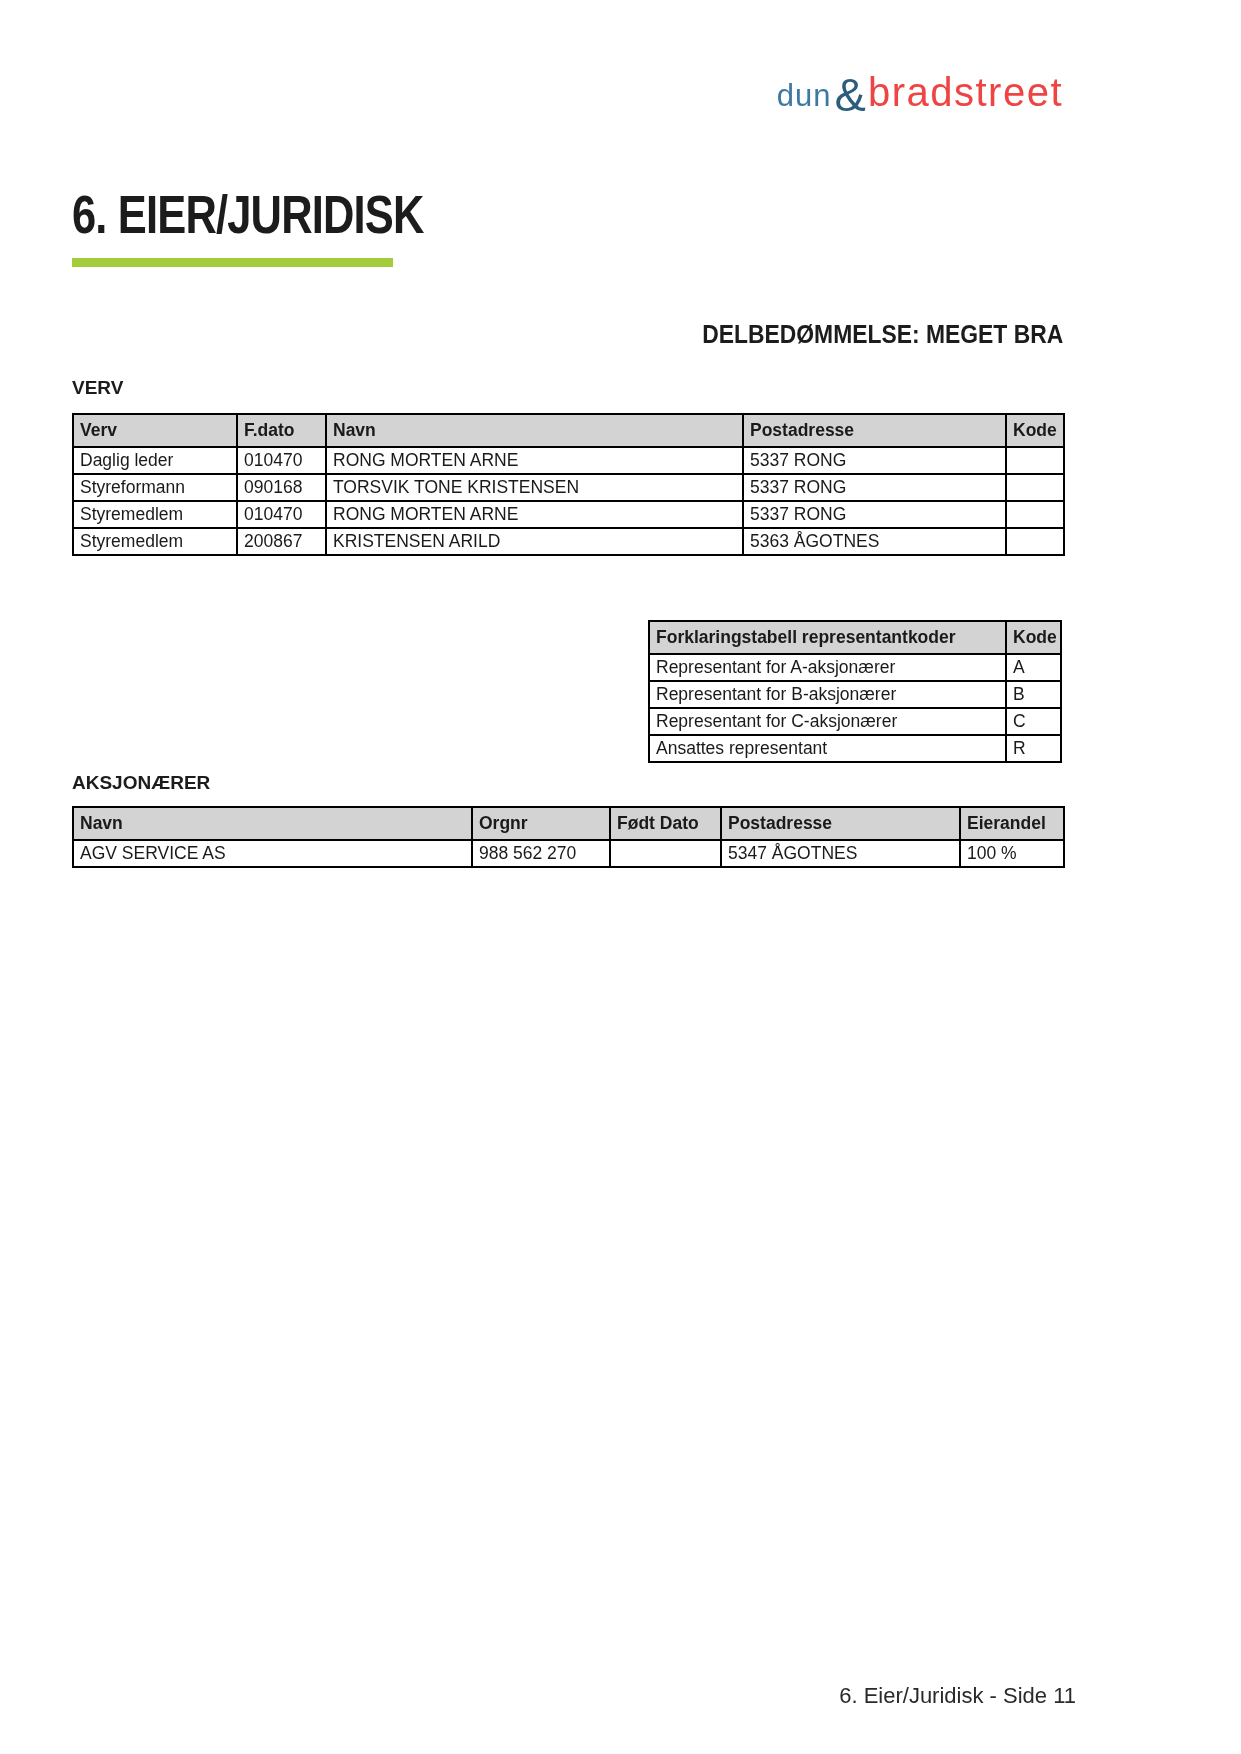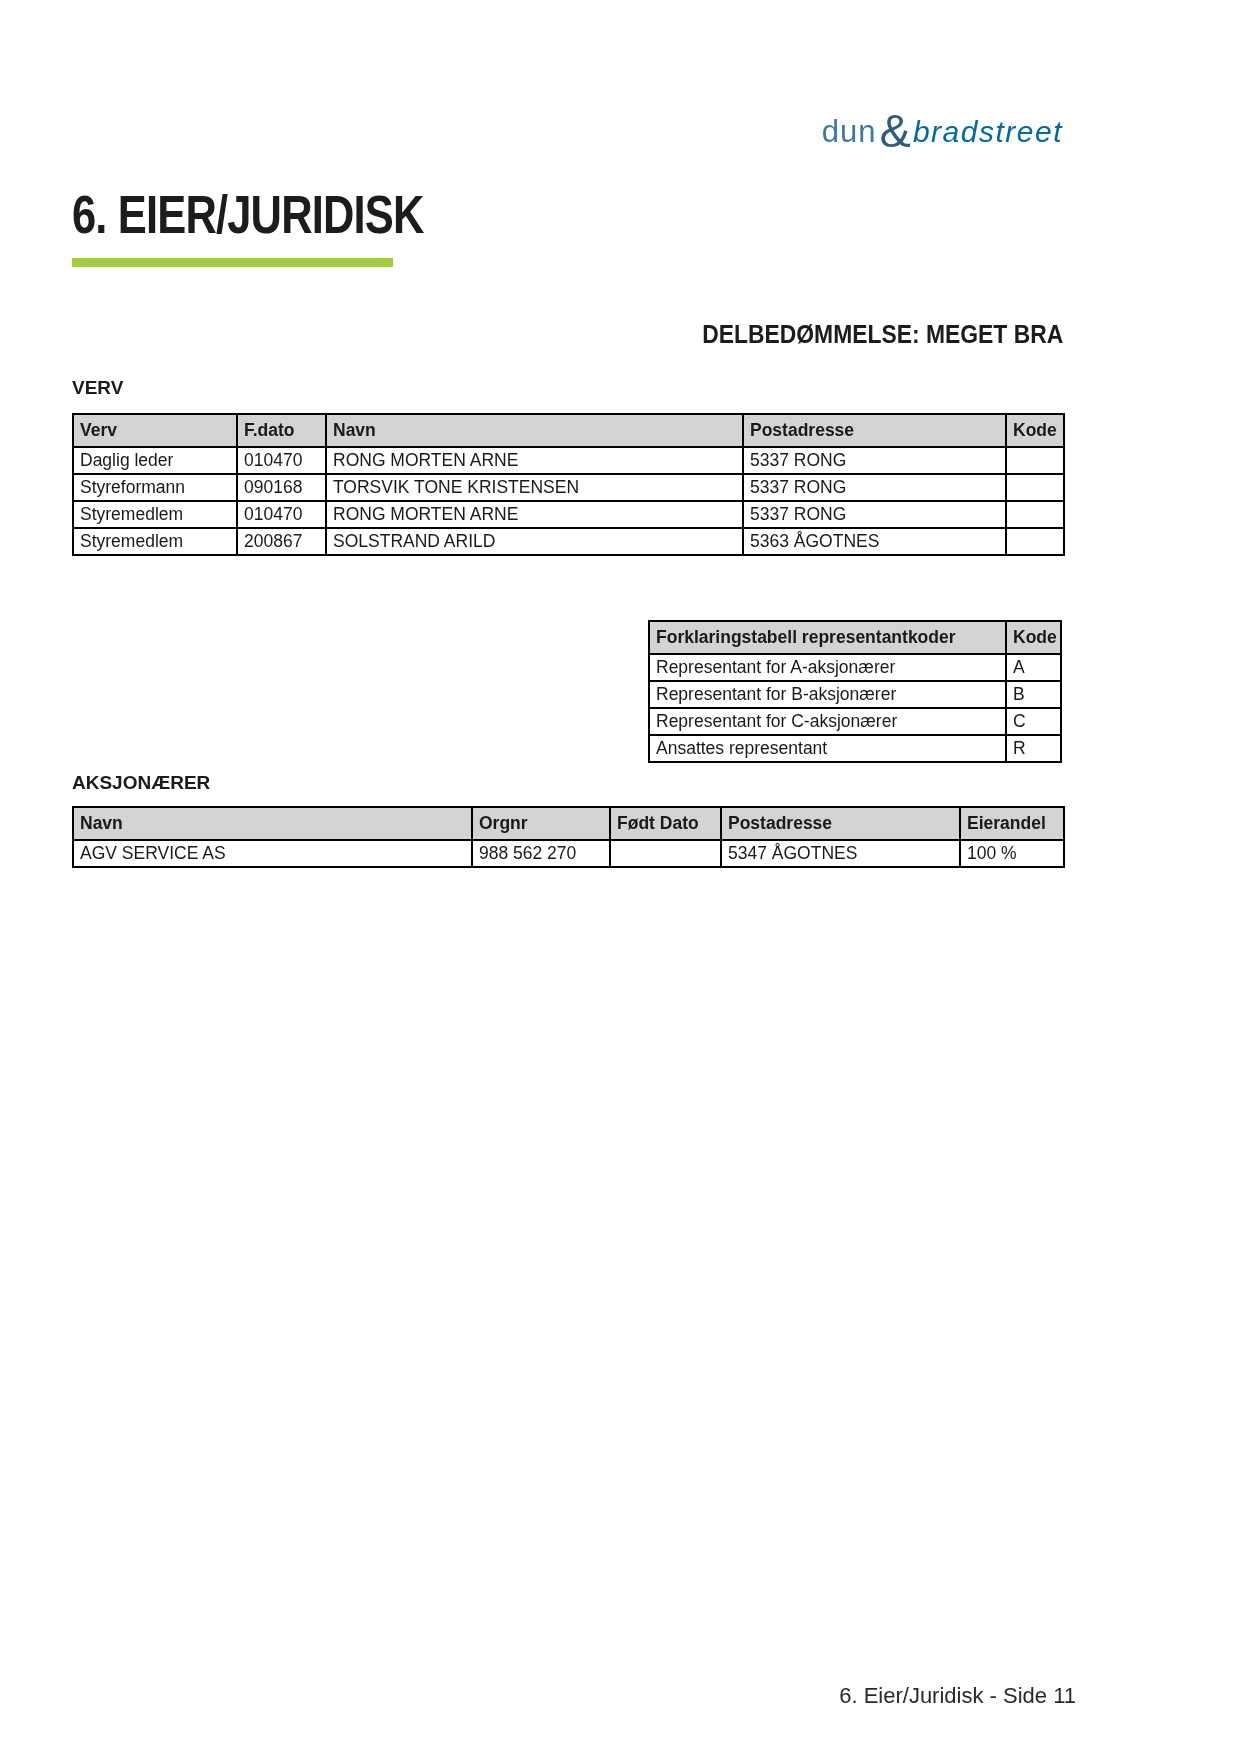--- a/index.html
+++ b/index.html
@@ -21,37 +21,35 @@
     right: 178px;
     display: flex;
     align-items: baseline;
     white-space: nowrap;
   }
   .logo-dun {
     font-size: 31px;
     color: #3d7aa2;
     letter-spacing: 1px;
     font-weight: 400;
-    margin-top: 44px;
   }
   .logo-amp {
     font-size: 47px;
     color: #2c5d7c;
     font-weight: 500;
     position: relative;
     top: 5px;
     margin: 0 2px 0 3px;
     line-height: 0;
   }
   .logo-bradstreet {
-    font-size: 30px;
-    color: #0369a1;
+    font-size: 40px;
+    color: #ef4444;
     letter-spacing: 1.5px;
     font-weight: 400;
-    font-style: italic;
   }
 
   
   .page-title {
     position: absolute;
     left: 72px;
     top: 184px;
     font-size: 53px;
     font-weight: 700;
     letter-spacing: -1px;
@@ -181,21 +179,21 @@
       <tr>
         <td>Styremedlem</td>
         <td>010470</td>
         <td>RONG MORTEN ARNE</td>
         <td>5337 RONG</td>
         <td></td>
       </tr>
       <tr>
         <td>Styremedlem</td>
         <td>200867</td>
-        <td>SOLSTRAND ARILD</td>
+        <td>KRISTENSEN ARILD</td>
         <td>5363 ÅGOTNES</td>
         <td></td>
       </tr>
     </tbody>
   </table>
 
   <table class="fork-table">
     <colgroup>
       <col style="width:357px">
         <col style="width:55px">

